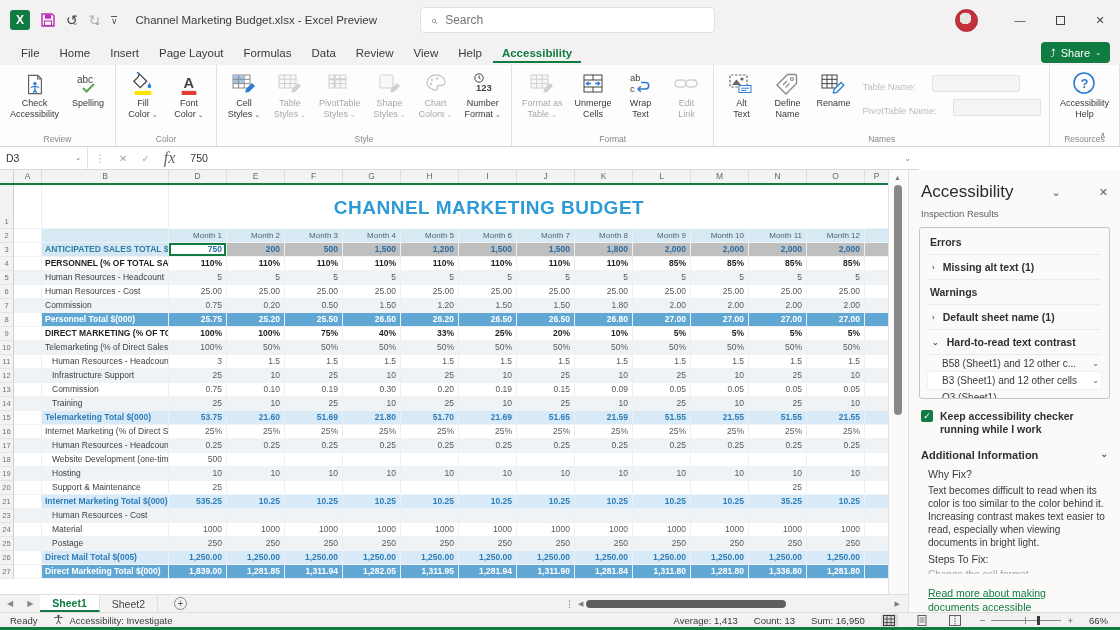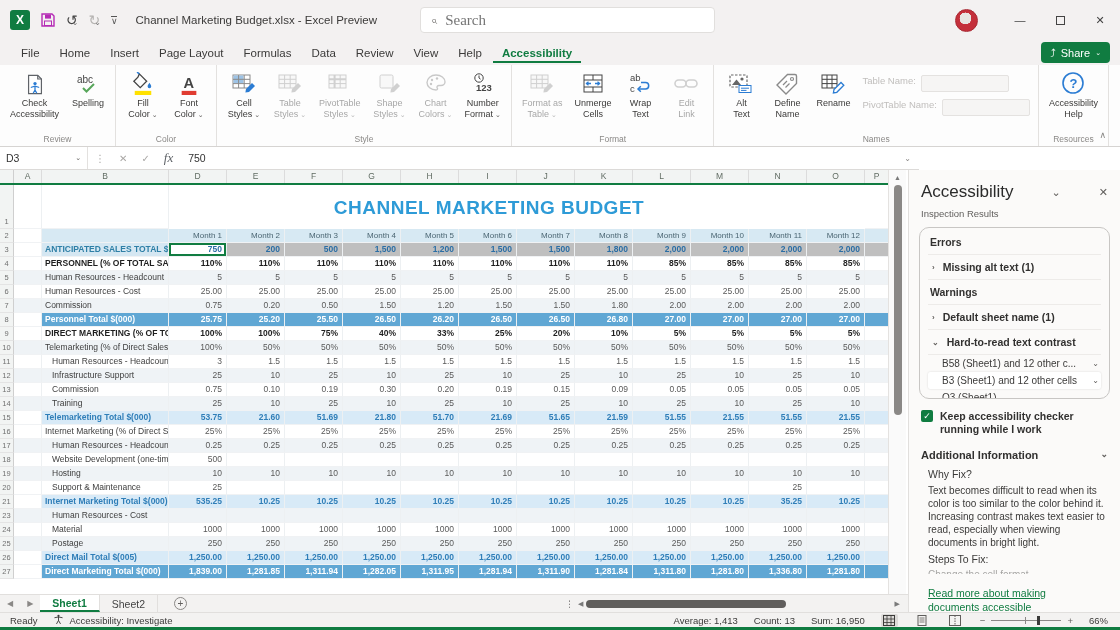--- a/index.html
+++ b/index.html
@@ -8,21 +8,21 @@
 #titlebar{position:absolute;left:0;top:0;width:1120px;height:40px;background:#f3f1f1;display:flex;align-items:center}
 .qa{display:flex;align-items:center;gap:10px;padding-left:10px}
 .xlogo{width:20px;height:20px;background:#107C41;border-radius:3px;color:#fff;font-weight:bold;font-size:12px;display:flex;align-items:center;justify-content:center}
 .saveic svg,.undoic,.redoic{display:block}
 .undoic,.redoic{font-size:14px;color:#444}
 .redoic{color:#b5b3b1}
 .qadd{font-size:8px;color:#777;margin-left:-6px}
 .qcust{font-size:9px;color:#555;border-top:1.5px solid #555;line-height:7px;padding-top:1px}
 #tb-title{font-size:11.5px;color:#3b3a39;margin-left:18px;white-space:nowrap}
 #searchbox{position:absolute;left:420px;top:7px;width:295px;height:26px;background:#fff;border:1px solid #e1dfdd;border-radius:4px;display:flex;align-items:center;padding-left:10px;gap:8px}
-#searchbox input{border:none;outline:none;font-size:15px;color:#605e5c;width:220px;background:transparent;font-family:Liberation Serif, serif}
+#searchbox input{border:none;outline:none;font-size:12px;color:#605e5c;width:220px;background:transparent;font-family:Liberation Sans, sans-serif}
 .sicon{color:#605e5c;font-size:11px;transform:scaleX(-1)}
 #tb-right{position:absolute;right:0;top:0;height:40px;display:flex;align-items:center}
 #avatar{width:23px;height:23px;border-radius:50%;background:radial-gradient(circle at 45% 40%,#e8e6e3 0 34%,#c4303b 35%);border:1px solid #a82832;margin-right:22px}
 .winbtn{width:40px;height:40px;display:flex;align-items:center;justify-content:center;font-size:11px;color:#444}
 .maxglyph{width:9px;height:9px;border:1px solid #444}
 
 #menubar{position:absolute;left:0;top:40px;width:1120px;height:25px;background:#f3f1f1;display:flex;align-items:center;padding-left:12px}
 .mtab{font-size:11.5px;color:#3b3a39;padding:4px 9px;margin-right:2px;cursor:default}
 .mtab.active{color:#107C41;font-weight:bold;border-bottom:2.5px solid #107C41;padding-bottom:2px}
 #sharebtn{position:absolute;right:10px;top:2px;background:#107C41;color:#fff;font-size:11px;border-radius:4px;height:21px;display:flex;align-items:center;padding:0 9px;gap:5px}
@@ -30,30 +30,30 @@
 #ribbon{position:absolute;left:0;top:65px;width:1120px;height:82px;background:#fdfdfd;border-bottom:1px solid #d6d4d2;display:flex}
 .rgroup{display:flex;flex-direction:column;border-right:1px solid #e3e1df;padding:4px 4px 1px}
 .rbtns{display:flex;flex:1;align-items:flex-start}
 .rbtn{display:flex;flex-direction:column;align-items:center;padding:3px 6px;min-width:46px}
 .rbtn.disabled{filter:grayscale(1);opacity:.45}
 .ricon{height:24px;display:flex;align-items:flex-end;justify-content:center}
 .rlabel{font-size:9px;color:#3b3a39;text-align:center;white-space:pre-line;line-height:11px;margin-top:2px}
 .dd{font-size:7px;color:#605e5c;margin-left:2px}
 .rglabel{font-size:8.5px;color:#8a8886;text-align:center;padding:2px 0 1px}
 .rfields{display:flex;flex-direction:column;justify-content:flex-start;gap:7px;padding:6px 4px 0 6px}
-.frow{display:flex;align-items:flex-start;gap:5px}
+.frow{display:flex;align-items:flex-end;gap:16px}
 .flabel{font-size:9.5px;color:#c0bebc;white-space:nowrap}
 .finput{width:88px;height:17px;border:1px solid #e4e2e0;background:#f6f5f4;border-radius:2px}
 #rib-collapse{position:absolute;right:14px;top:130px;font-size:9px;color:#8a8886}
 
 #formulabar{position:absolute;left:0;top:147px;width:919px;height:23px;background:#fff;border-bottom:1px solid #dcdad8;display:flex;align-items:center}
 #namebox{width:88px;height:100%;border-right:1px solid #e3e1df;display:flex;align-items:center;padding:0 6px;font-size:10.5px;color:#333}
 #namebox .dd{margin-left:auto}
 .fbi{font-size:10px;color:#a9a7a5;padding:0 7px}
-.fx{font-style:italic;font-family:"Liberation Serif",serif;font-size:13px;color:#5f6368;padding:0 7px}
+.fx{font-style:italic;font-family:"Liberation Serif",serif;font-size:16px;color:#5f6368;padding:0 7px}
 #fb-value{font-size:10.5px;color:#333;padding-left:8px}
 #fb-exp{position:absolute;right:8px;font-size:8px;color:#8a8886}
 
 #grid{position:absolute;left:0;top:170px;width:888px;height:424px;background:#fff;font-size:8.5px;color:#595959;overflow:hidden}
 #grid-colhead{height:15px;display:flex;background:#f2f4f3;border-bottom:2px solid #107C41;color:#616c63}
 .ch{border-right:1px solid #dcdcdc;text-align:center;font-size:8.5px;line-height:13px}
 .corner{width:14px;background:#f2f4f3;border-right:1px solid #cfcfcf}
 .grow{display:flex;height:14px;line-height:13px}
 .grow.r1{height:44px}
 .rn{width:14px;background:#f2f4f3;border-right:1px solid #cfcfcf;border-bottom:1px solid #e4e4e4;color:#707070;font-size:7.5px;text-align:center;display:flex;align-items:center;justify-content:center}
@@ -75,21 +75,21 @@
 
 #vscroll{position:absolute;left:888px;top:170px;width:18px;height:424px;background:#fafafa;border-left:1px solid #e4e2e0;display:flex;flex-direction:column;align-items:center}
 #vscroll .arr{font-size:7px;color:#7a7a7a;padding:4px 0}
 #vthumb{width:8px;height:230px;background:#8a8886;border-radius:5px}
 
 #pane{position:absolute;left:908px;top:170px;width:212px;height:442px;background:#fbfaf9;border-left:1px solid #e1dfdd;overflow:hidden}
 #pane-head{display:flex;align-items:center;padding:12px 12px 4px}
 #pane-title{font-size:17px;color:#2b2b2b}
 #pane-head .pic{margin-left:auto;font-size:11px;color:#605e5c;padding-left:14px}
 #pane-sub{font-size:9.5px;color:#605e5c;padding:2px 12px 6px}
-#pane-box{margin:2px 10px;border:1px solid #c8c6c4;border-radius:10px;padding:2px 8px;max-height:172px;overflow:hidden}
+#pane-box{margin:2px 10px;border:1px solid #c8c6c4;border-radius:3px;padding:2px 8px;max-height:172px;overflow:hidden}
 .psec{font-size:10.5px;font-weight:bold;color:#323130;padding:6px 2px;border-bottom:1px solid #edebe9}
 .pitem{font-size:10.5px;font-weight:bold;color:#323130;padding:6px 2px 6px 4px;border-bottom:1px solid #edebe9;display:flex;gap:8px;align-items:center}
 .pitem .chev{font-size:8px;color:#605e5c}
 .pchild{font-size:10px;color:#3b3a39;padding:3px 2px 3px 14px;display:flex;align-items:center}
 .pchild .chev{margin-left:auto;font-size:8px;color:#605e5c}
 .pchild.sel{background:#fff;border-radius:2px;box-shadow:0 0 2px rgba(0,0,0,.15)}
 .pchild span{white-space:nowrap;overflow:hidden}
 #pane-check{display:flex;gap:7px;padding:9px 12px 4px}
 #cbox{width:12px;height:12px;background:#107C41;border-radius:2px;color:#fff;font-size:9px;line-height:12px;text-align:center;flex:none}
 #pane-check span.lbl{font-size:10.5px;font-weight:600;color:#323130;line-height:13px}

